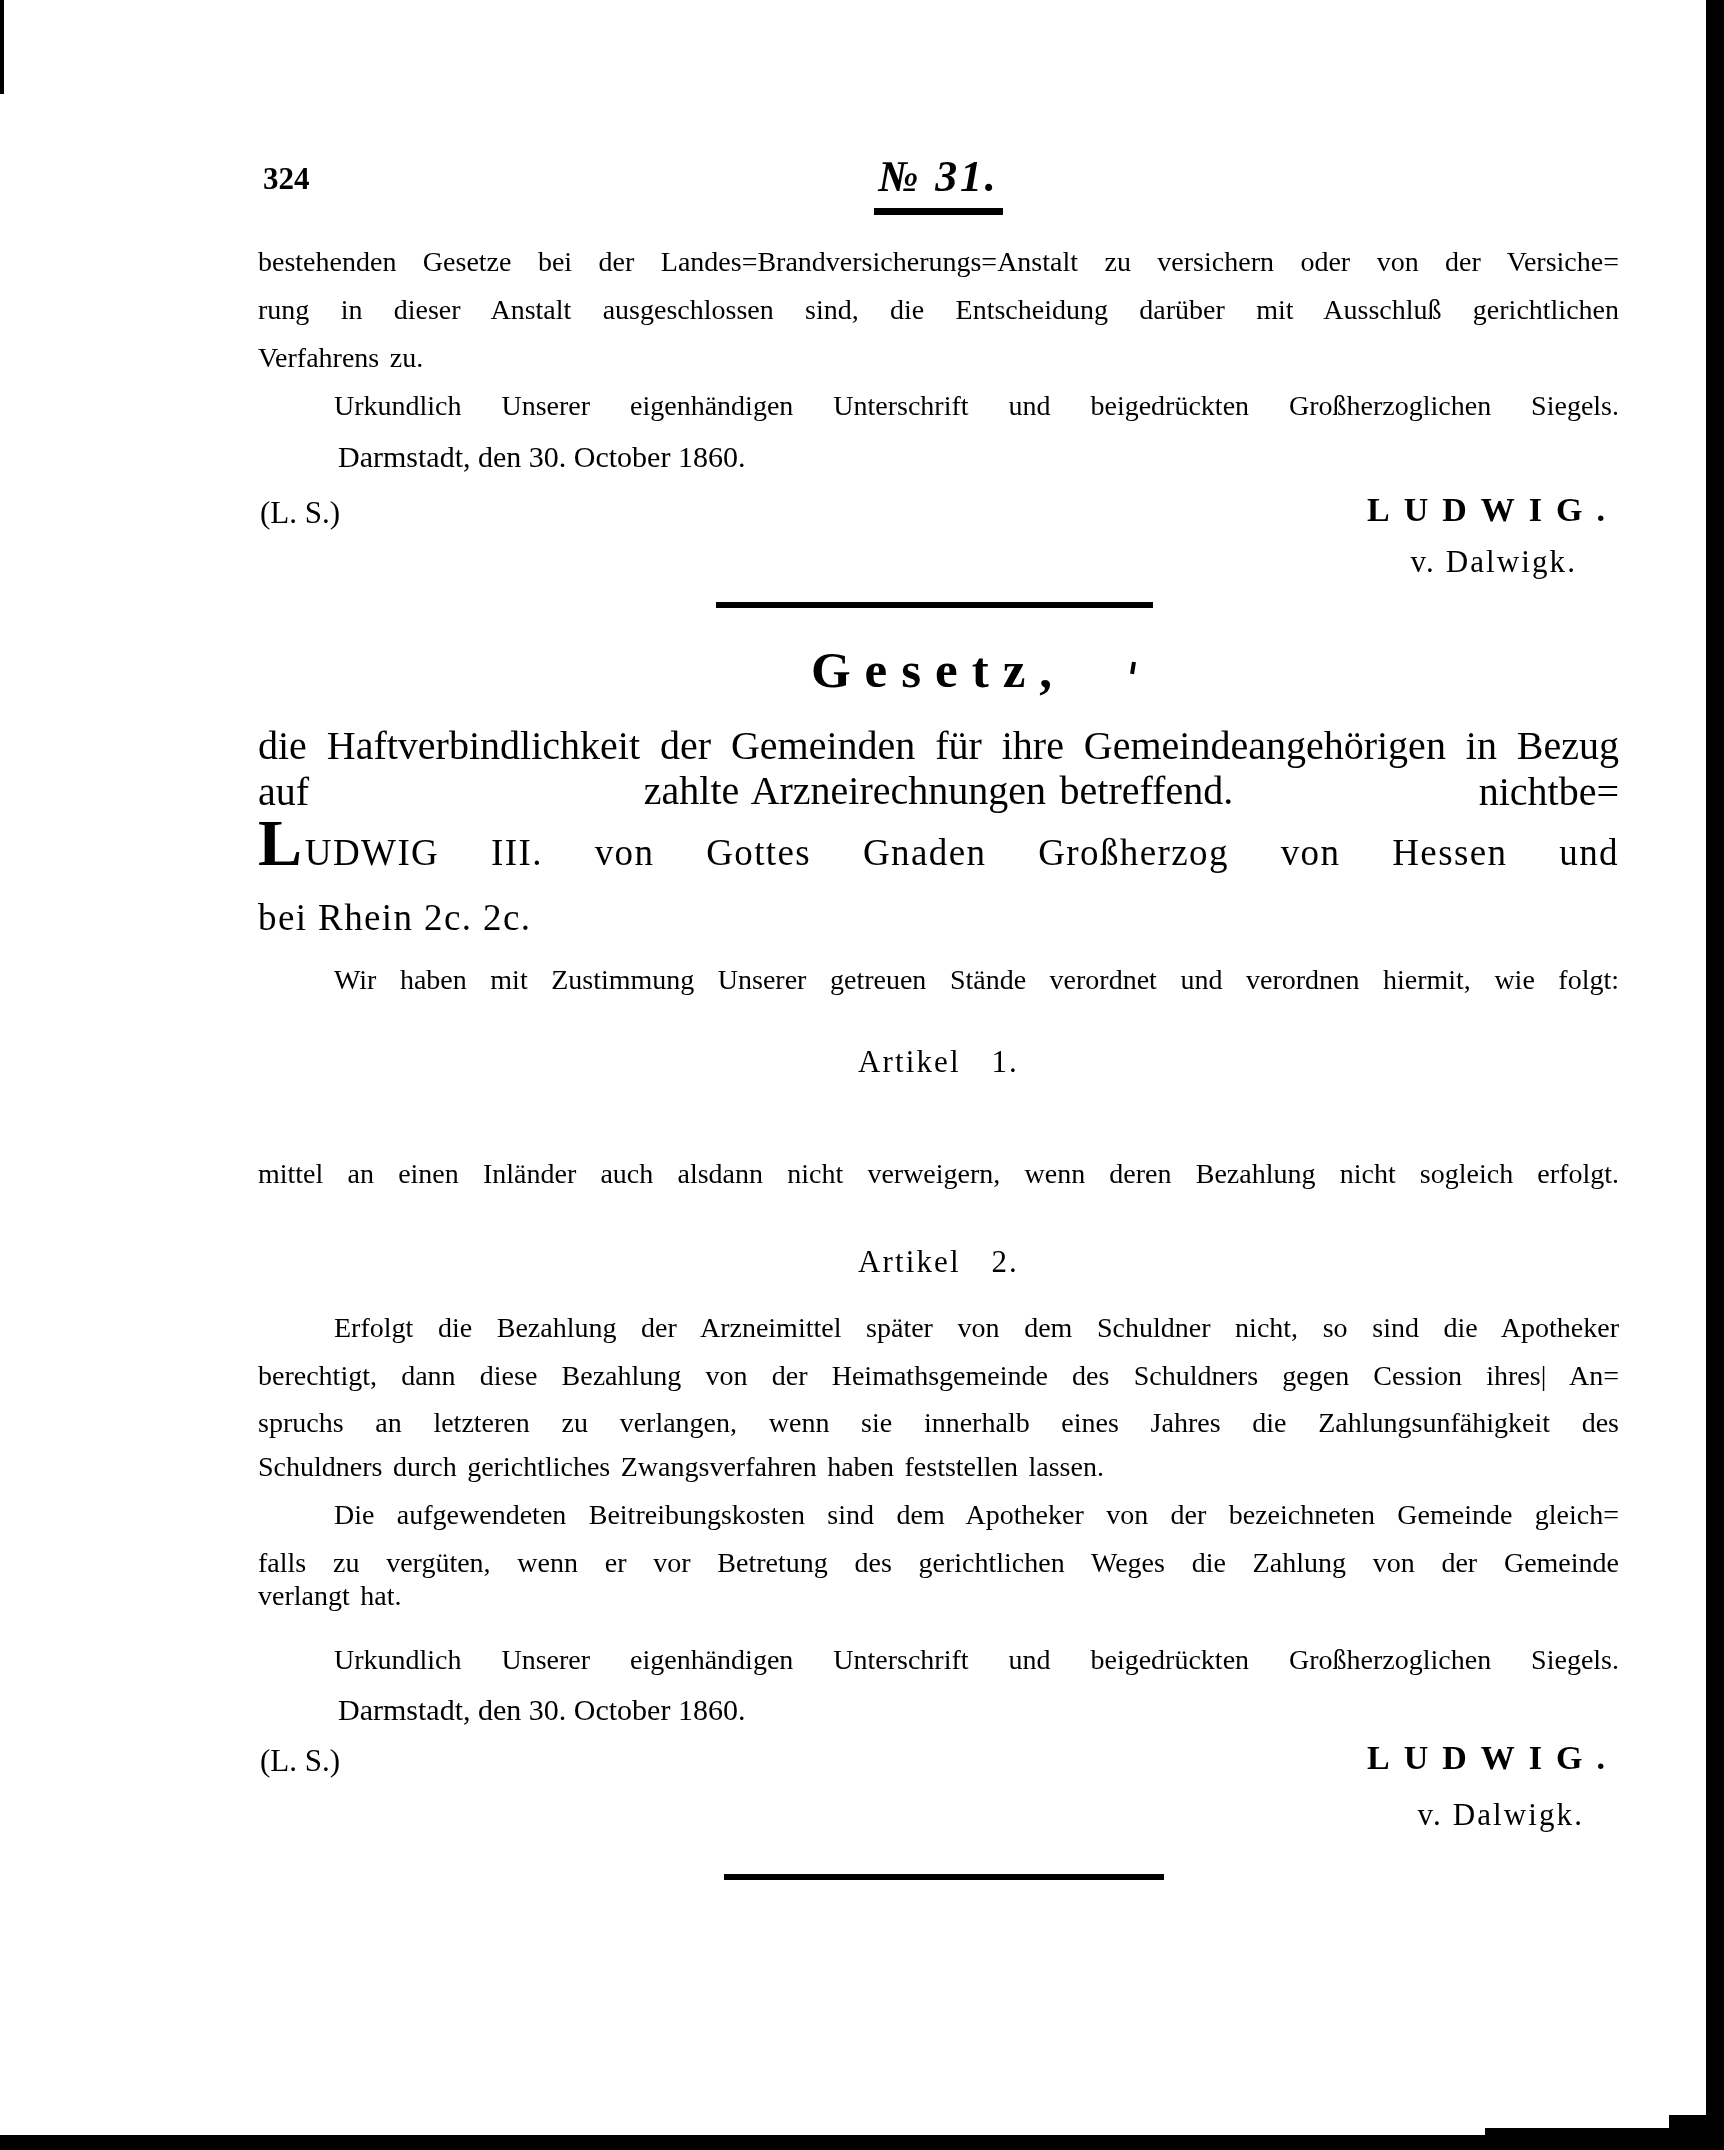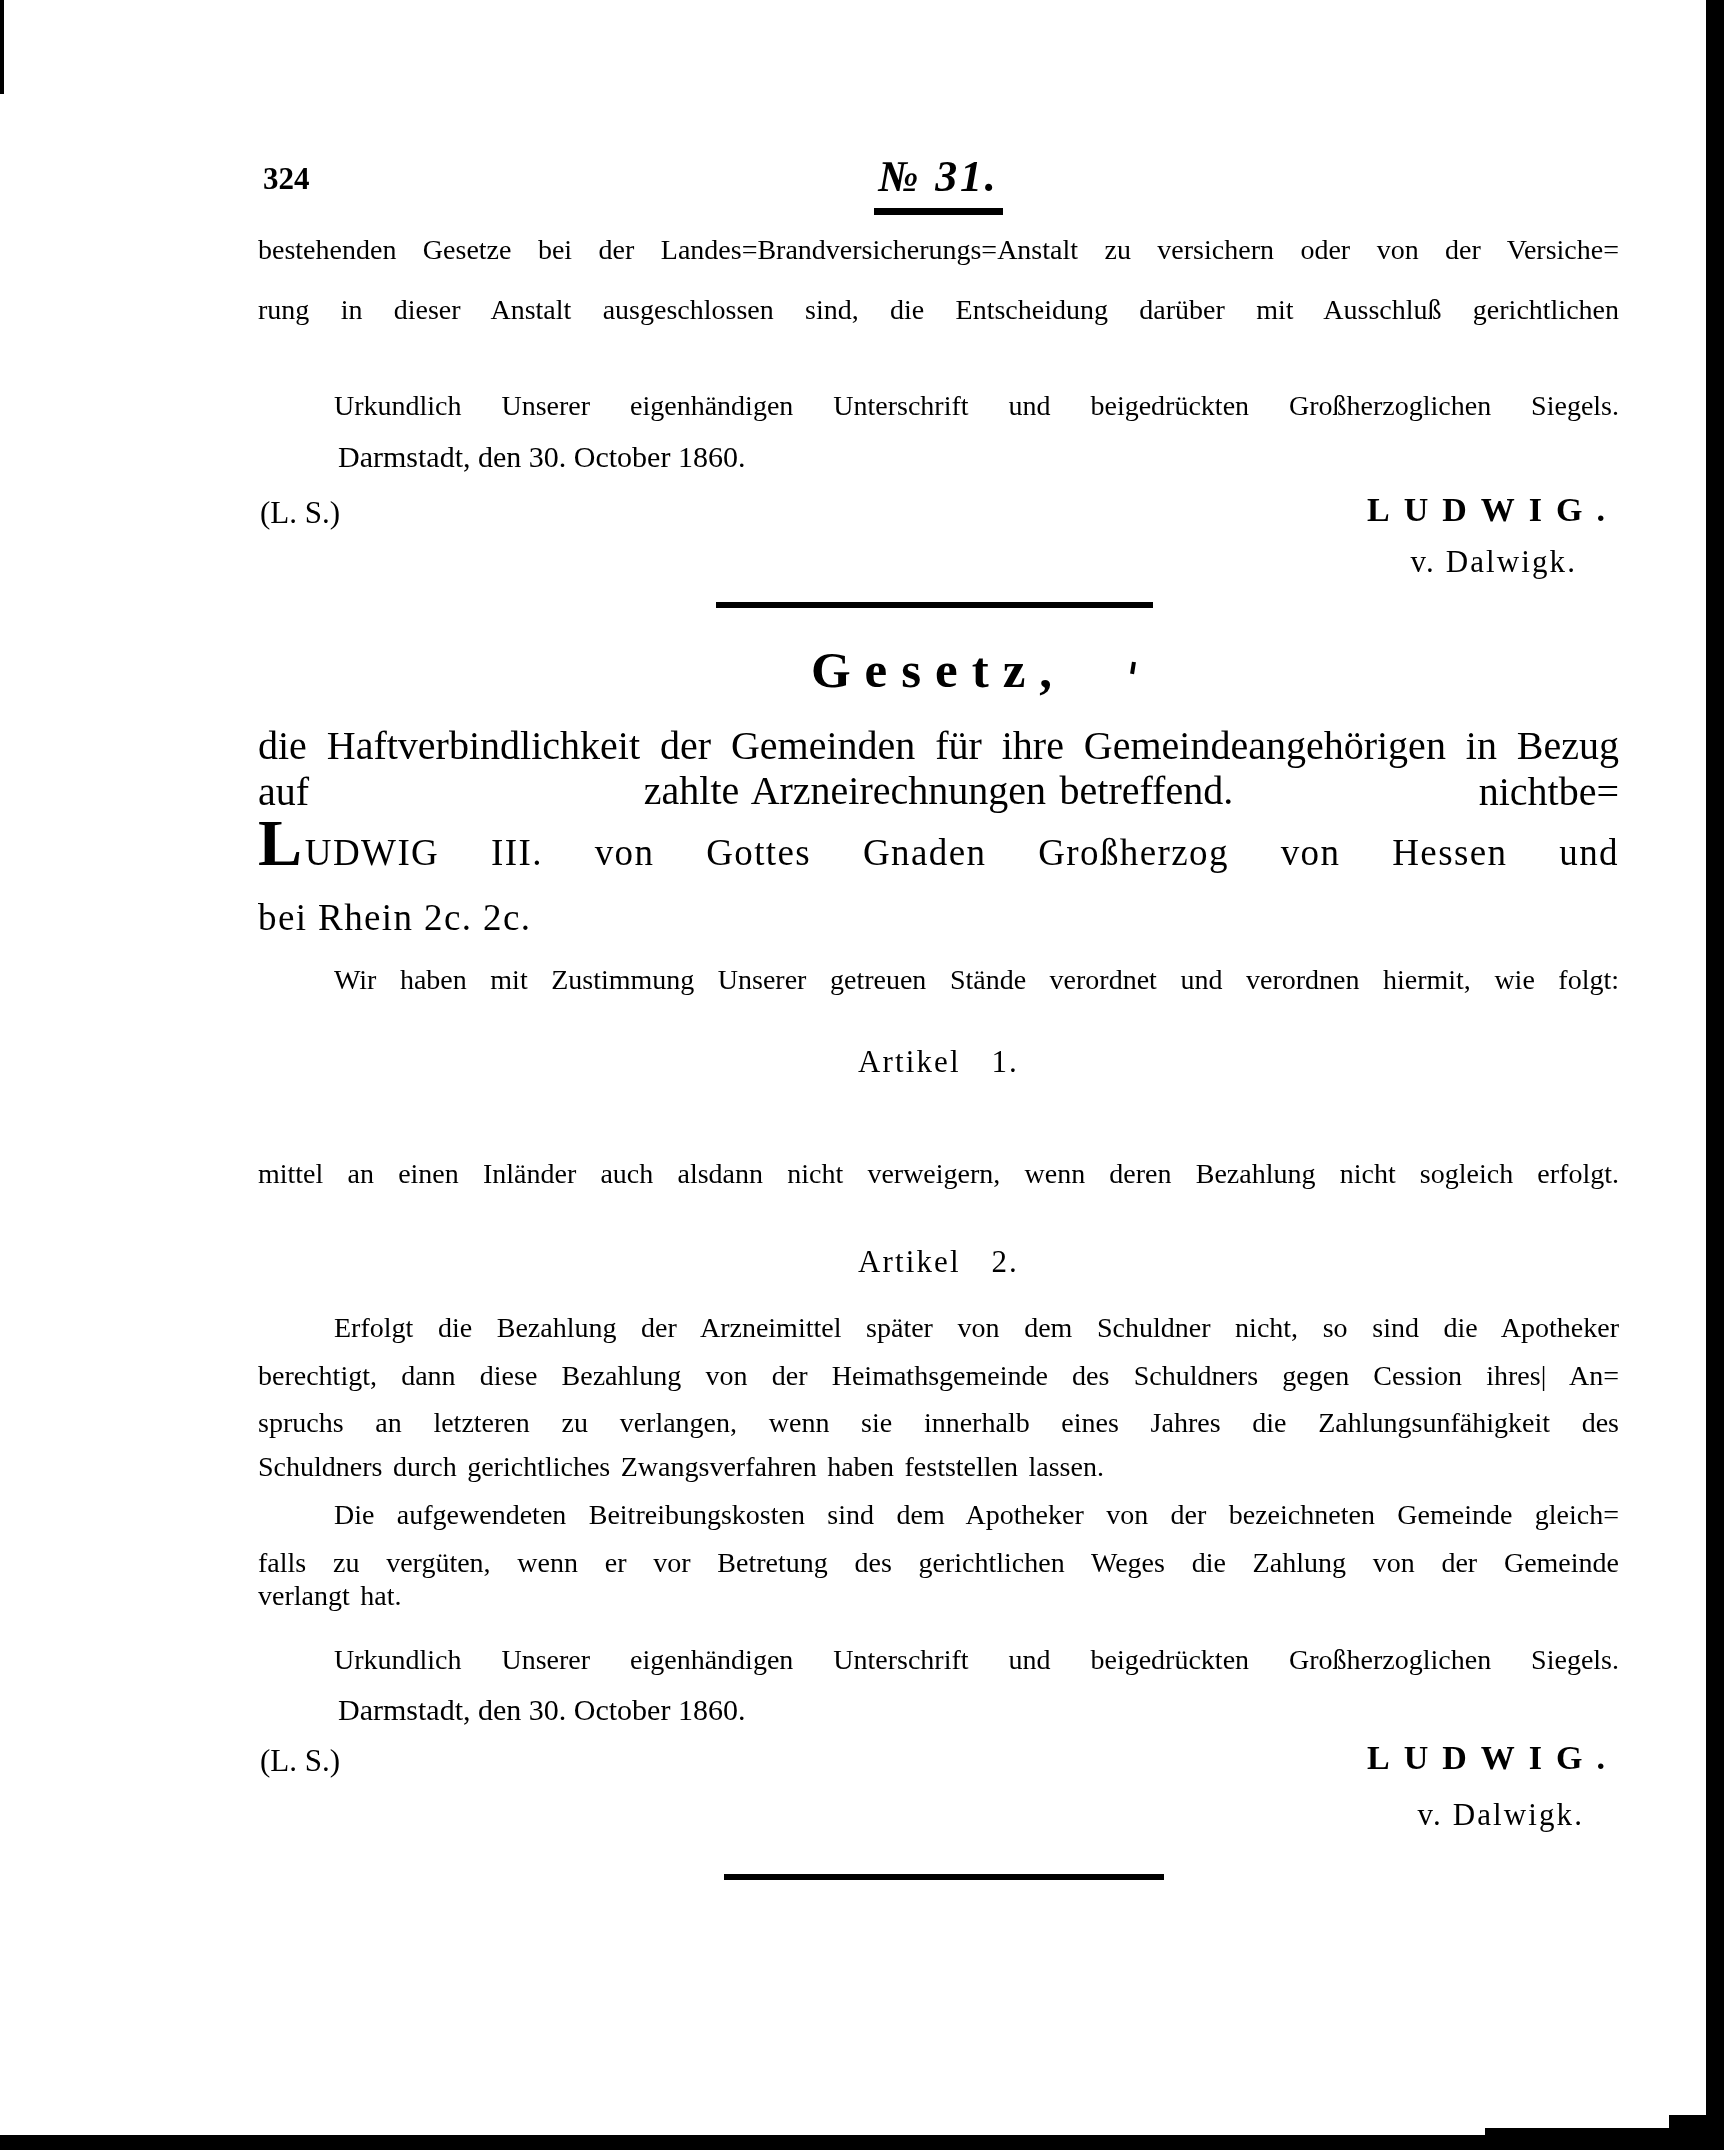--- a/index.html
+++ b/index.html
@@ -73,22 +73,23 @@
   <div class="abs edge" style="left:1706px;top:0;width:18.4px;height:2151px;"></div>
   <div class="abs edge" style="left:0;top:2135px;width:1724px;height:15.6px;"></div>
   <div class="abs edge" style="left:1485px;top:2128px;width:240px;height:22.6px;"></div>
   <div class="abs edge" style="left:1669px;top:2115px;width:56px;height:35px;"></div>
 
   <div class="abs page-number">324</div>
   <div class="abs issue-wrap">
     <span class="issue-number">№ 31.</span>
   </div>
 
-  <div class="abs line col just" style="top:234px;">bestehenden Gesetze bei der Landes=Brandversicherungs=Anstalt zu versichern oder von der Versiche=</div>
+  <div class="abs line col just" style="top:246px;">bestehenden Gesetze bei der Landes=Brandversicherungs=Anstalt zu versichern oder von der Versiche=</div>
   <div class="abs line col just" style="top:294px;">rung in dieser Anstalt ausgeschlossen sind, die Entscheidung darüber mit Ausschluß gerichtlichen</div>
+  <div class="abs line col" style="top:342px;">Verfahrens zu.</div>
 
   <div class="abs line ind just attest" style="top:390px;">Urkundlich Unserer eigenhändigen Unterschrift und beigedrückten Großherzoglichen Siegels.</div>
   <div class="abs dateline" style="top:440px;">Darmstadt, den 30. October 1860.</div>
 
   <div class="abs seal" style="top:495px;">(L. S.)</div>
   <div class="abs royal-sig" style="top:491px;">LUDWIG.</div>
   <div class="abs counter-sig" style="top:544px;width:1319px;">v. Dalwigk.</div>
 
   <div class="abs divider" style="left:716px;top:602px;width:437px;"></div>
 

